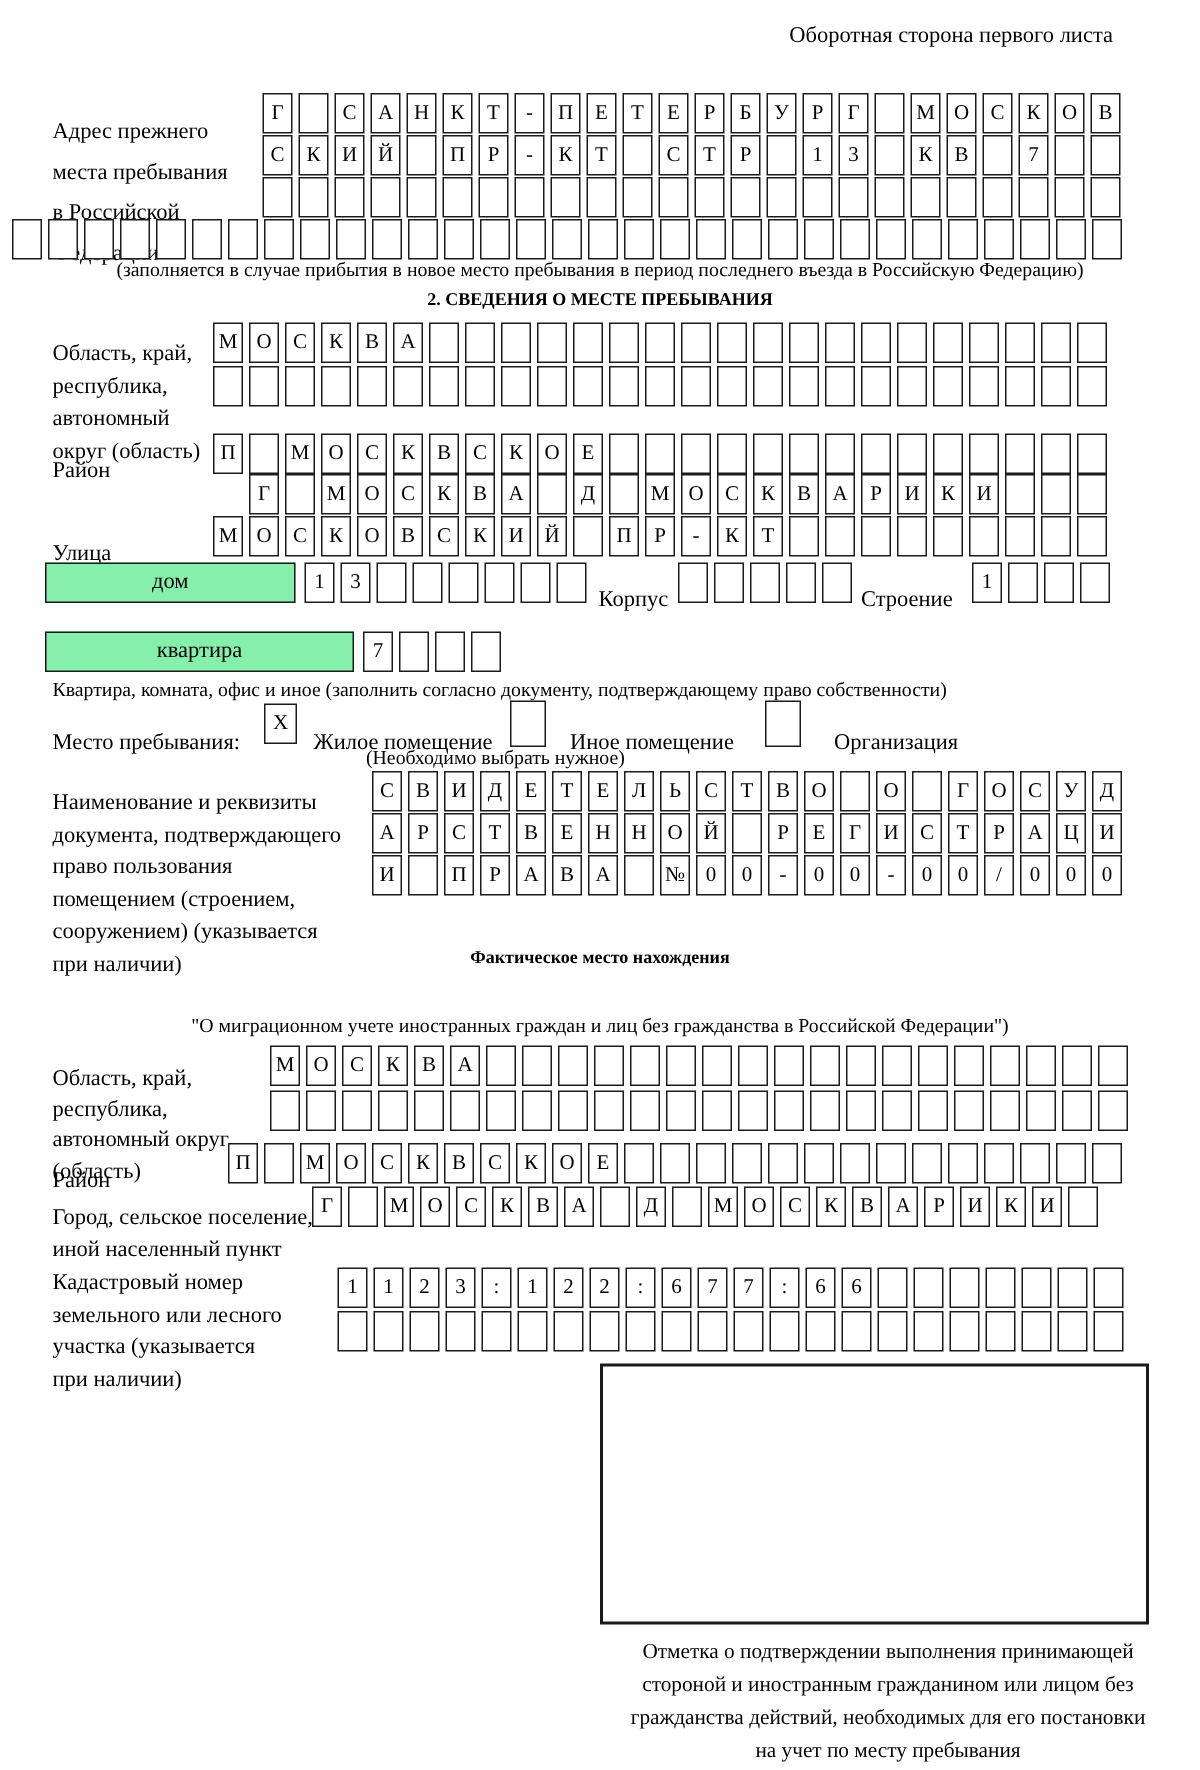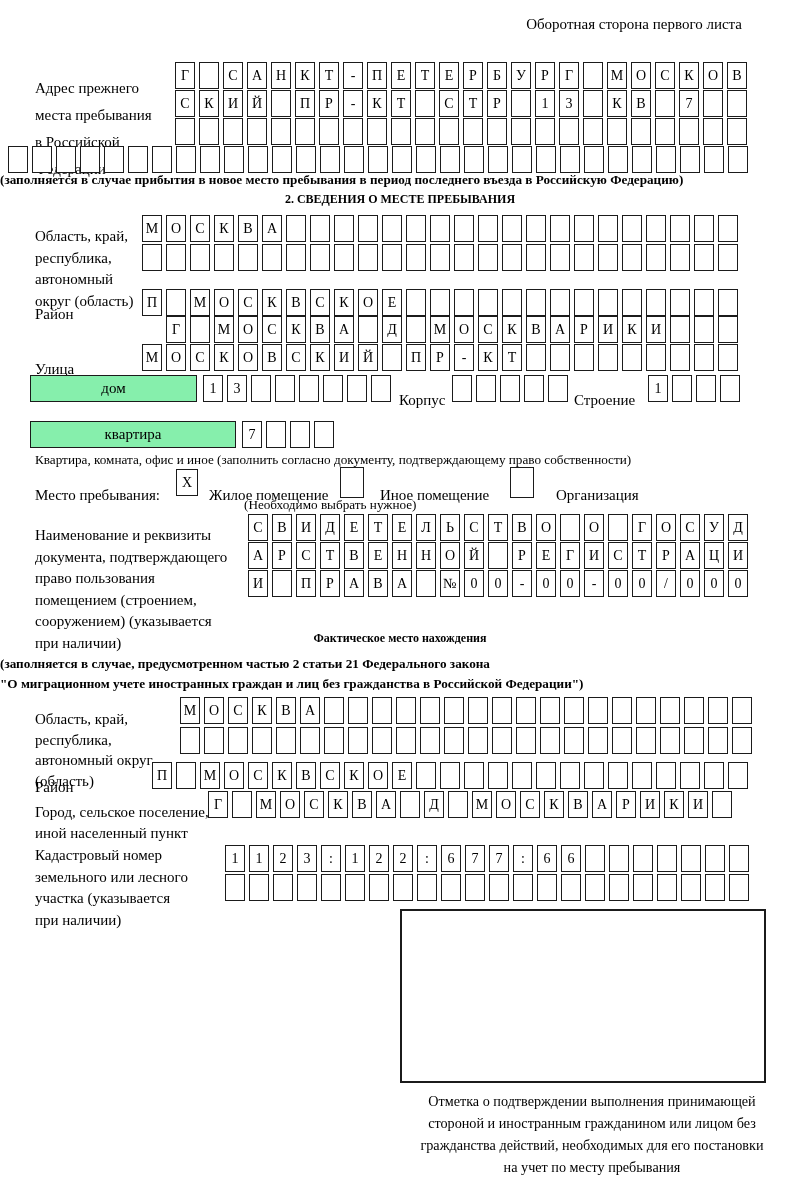--- a/index.html
+++ b/index.html
@@ -1,20 +1,20 @@
 <!DOCTYPE html>
 <html><head>
 <meta charset="utf-8">
 <style>
   html,body{margin:0;padding:0;background:#fff;}
   .page{position:relative;width:800px;height:1180px;background:#fff;color:#000;
         font-family:"Liberation Serif","DejaVu Serif",serif;overflow:hidden;}
   .lbl{position:absolute;font-size:15px;line-height:21.5px;white-space:pre-line;margin-top:12px;}
   .note{position:absolute;font-size:13.2px;white-space:nowrap;}
-  .center{left:0;right:0;text-align:left;white-space:normal;font-weight:bold;}
+  .center{left:0;right:0;text-align:center;white-space:normal;}
   .title{position:absolute;left:0;right:0;text-align:center;font-weight:bold;font-size:12px;}
   .boxrow{position:absolute;display:flex;gap:4px;}
   .cell{width:20px;height:27px;box-sizing:border-box;border:1.6px solid #1b1b1b;
         display:flex;align-items:center;justify-content:center;
         font-size:14px;background:#fff;flex:0 0 auto;}
   .widebox{position:absolute;box-sizing:border-box;border:1.7px solid #1b1b1b;height:27px;
         display:flex;align-items:center;justify-content:center;font-size:15px;background:#86efac;}
   .checkcell{position:absolute;box-sizing:border-box;border:1.6px solid #1b1b1b;background:#fff;
         display:flex;align-items:center;justify-content:center;font-size:14px;}
   .stampbox{position:absolute;box-sizing:border-box;border:2px solid #1b1b1b;background:#fff;}
@@ -405,21 +405,20 @@
       <span class="cell">-</span>
       <span class="cell">0</span>
       <span class="cell">0</span>
       <span class="cell">/</span>
       <span class="cell">0</span>
       <span class="cell">0</span>
       <span class="cell">0</span>
     </div>
 
   <div class="title" style="top:631px;">Фактическое место нахождения</div>
-  <div class="note center" style="top:656px;">(заполняется в случае, предусмотренном частью 2 статьи 21 Федерального закона</div>
   <div class="note center" style="top:676px;">"О миграционном учете иностранных граждан и лиц без гражданства в Российской Федерации")</div>
 
   <div class="lbl" style="left:35px;top:697px;line-height:20.5px;">Область, край,
 республика,
 автономный округ
 (область)</div>
   <div class="boxrow" style="left:180px;top:697px;">
       <span class="cell">М</span>
       <span class="cell">О</span>
       <span class="cell">С</span>

